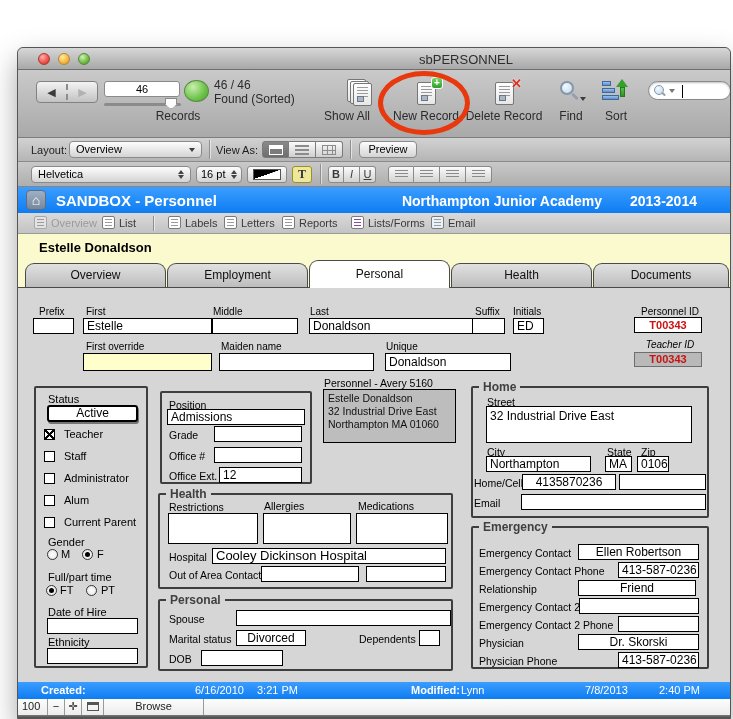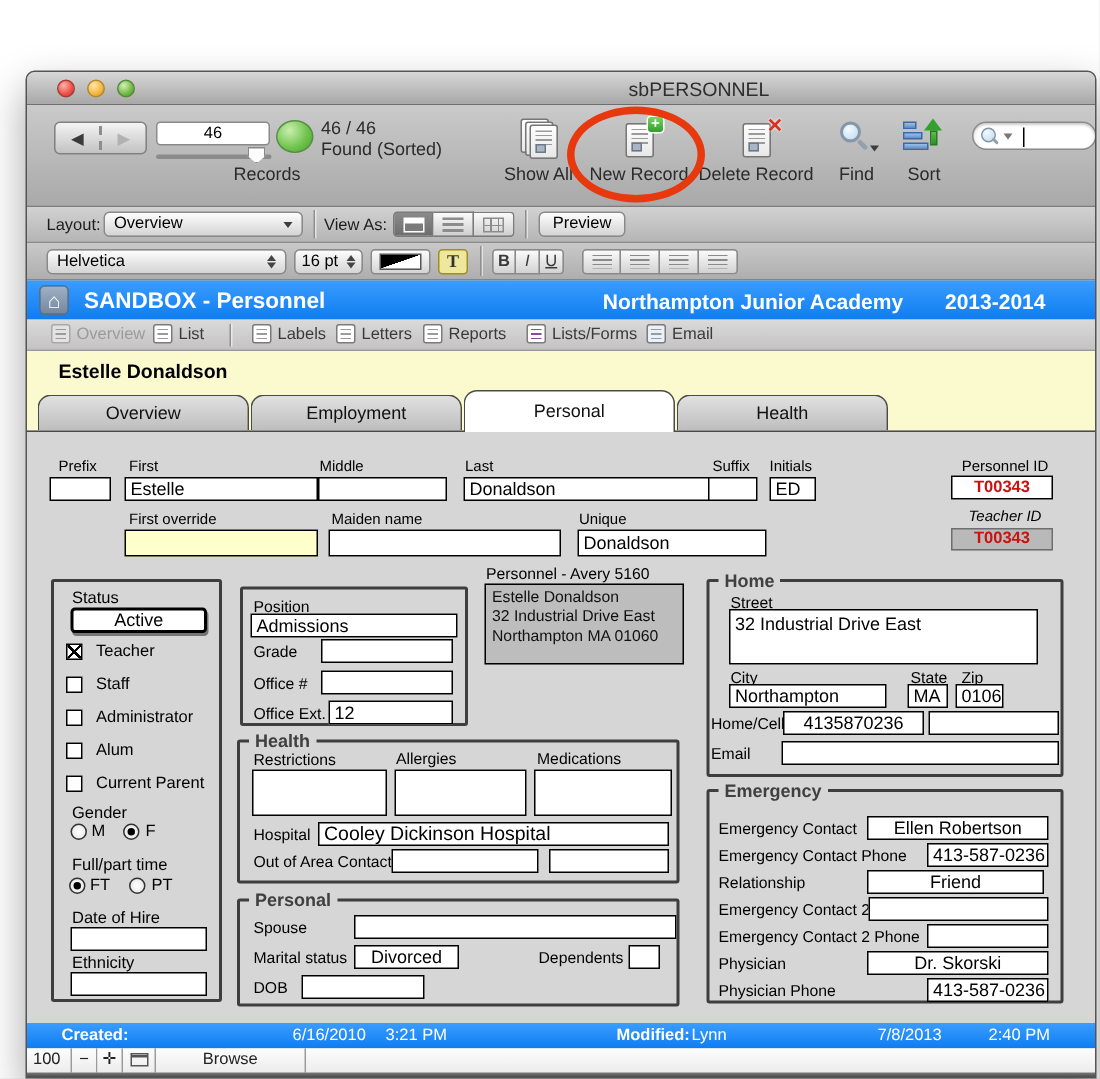--- a/index.html
+++ b/index.html
@@ -203,21 +203,21 @@
     <div class="tool-label" style="left:125px; top:61px; width:70px;">Records</div>
 
     <div class="doc-icon" style="left:328px; top:31px;">
       <span class="sheet" style="left:1px; top:0;"></span>
       <span class="sheet" style="left:4px; top:2px;"></span>
       <span class="sheet" style="left:7px; top:4px;">
           <i class="lines"></i>
           <i class="photo"></i>
         </span>
     </div>
-    <div class="tool-label" style="left:306px; top:61px; width:70px;">Show All</div>
+    <div class="tool-label" style="left:294px; top:61px; width:70px;">Show All</div>
 
     <div class="doc-icon" style="left:396px; top:31px;">
       <span class="sheet" style="left:3px; top:3px;">
           <i class="lines"></i>
           <i class="photo"></i>
         </span>
       <span class="badge-plus" style="right:1px; top:-2px;">+</span>
     </div>
     <div class="tool-label" style="left:368px; top:61px; width:80px;">New Record</div>
 
@@ -375,20 +375,21 @@
       <span>Email</span>
     </div>
   </div>
 
   <div class="yellowzone"></div>
   <div class="record-title">Estelle Donaldson</div>
   <div class="tab" style="left:7px; width:141px;">Overview</div>
   <div class="tab" style="left:149px; width:141px;">Employment</div>
   <div class="tab active" style="left:291px; width:141px;">Personal</div>
   <div class="tab" style="left:433px; width:141px;">Health</div>
+  <div class="tab" style="left:575px; width:136px;">Documents</div>
 
   <div class="content-bg"></div>
 
   <div class="layer">
     <span class="lbl" style="left:21px; top:258px;">Prefix</span>
     <div class="fld" style="left:15px; top:270px; width:41px;"></div>
     <span class="lbl" style="left:68px; top:258px;">First</span>
     <div class="fld" style="left:65px; top:270px; width:129px;">Estelle</div>
     <span class="lbl" style="left:195px; top:258px;">Middle</span>
     <div class="fld" style="left:194px; top:270px; width:86px;"></div>

